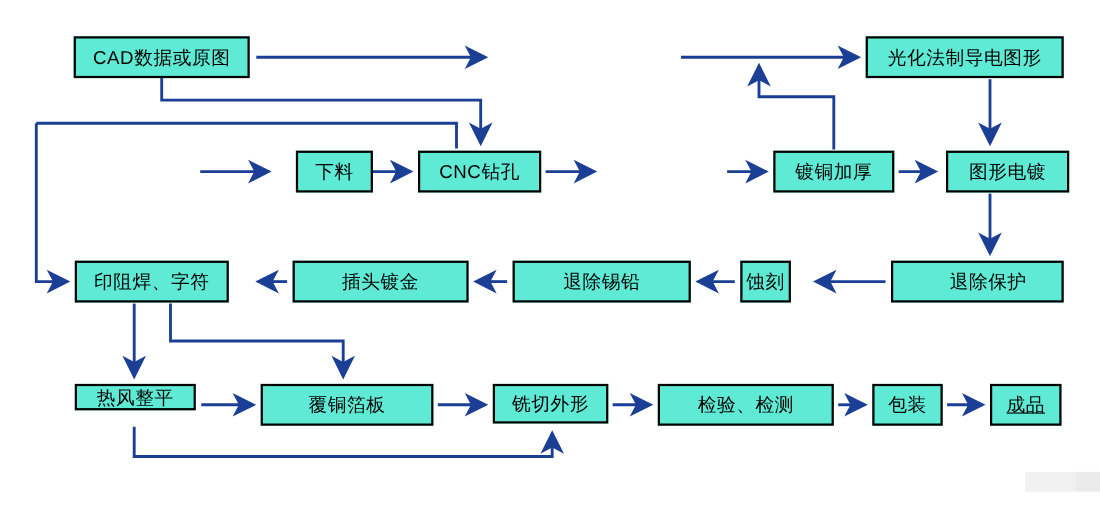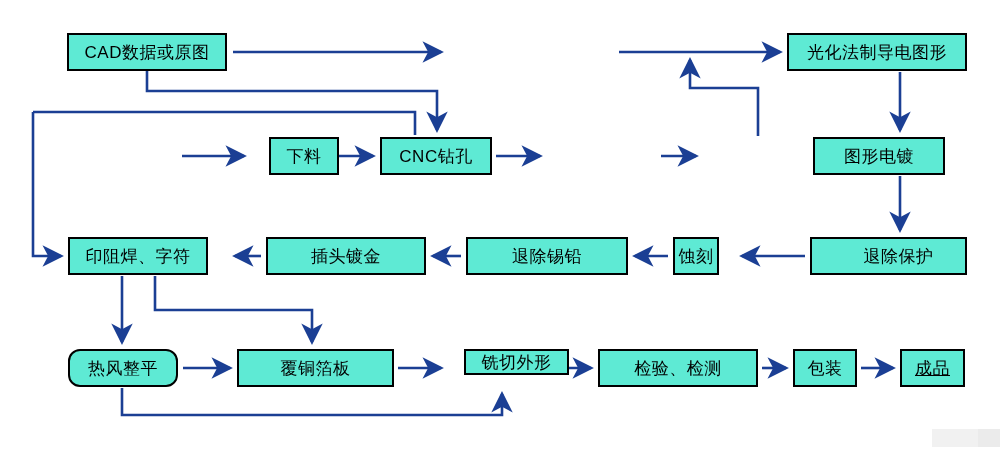--- a/index.html
+++ b/index.html
@@ -107,28 +107,29 @@
 
       <path d="M 122 388 L 122 415 L 502 415 L 502 394" marker-end="url(#ah)"></path>
     </g>
   </svg>
 
   <div class="node" style="left:67px;  top:33px;  width:160px; height:38px;">CAD数据或原图</div>
   <div class="node" style="left:787px; top:33px;  width:180px; height:38px;">光化法制导电图形</div>
 
   <div class="node" style="left:251px; top:137px; width:70px;  height:38px;margin-left:18px;">下料</div>
   <div class="node" style="left:380px; top:137px; width:112px; height:38px;">CNC钻孔</div>
-  <div class="node" style="left:813px; top:137px; width:132px; height:38px;">图形电镀</div>
+  <div class="node" style="left:703px; top:137px; width:110px; height:38px;">镀铜加厚</div>
+  <div class="node" style="left:860px; top:137px; width:112px; height:38px;">图形电镀</div>
 
   <div class="node" style="left:810px; top:237px; width:157px; height:38px;padding-left:20px;">退除保护</div>
   <div class="node" style="left:673px; top:237px; width:46px;  height:38px;">蚀刻</div>
   <div class="node" style="left:466px; top:237px; width:162px; height:38px;">退除锡铅</div>
   <div class="node" style="left:266px; top:237px; width:160px; height:38px;">插头镀金</div>
   <div class="node" style="left:68px;  top:237px; width:140px; height:38px;">印阻焊、字符</div>
 
-  <div class="node" style="left:68px;  top:349px; width:110px; height:38px;border-radius:12px;">热风整平</div>
+  <div class="node" style="left:68px;  top:349px; width:110px; height:24px;">热风整平</div>
   <div class="node" style="left:237px; top:349px; width:157px; height:38px;">覆铜箔板</div>
-  <div class="node" style="left:464px; top:349px; width:105px; height:26px;">铣切外形</div>
+  <div class="node" style="left:448px; top:349px; width:105px; height:36px;">铣切外形</div>
   <div class="node" style="left:598px; top:349px; width:160px; height:38px;">检验、检测</div>
   <div class="node" style="left:793px; top:349px; width:64px;  height:38px;">包装</div>
   <div class="node" style="left:900px; top:349px; width:65px;  height:38px;text-decoration:underline;">成品</div>
 
 </div>
 
 </body></html>

